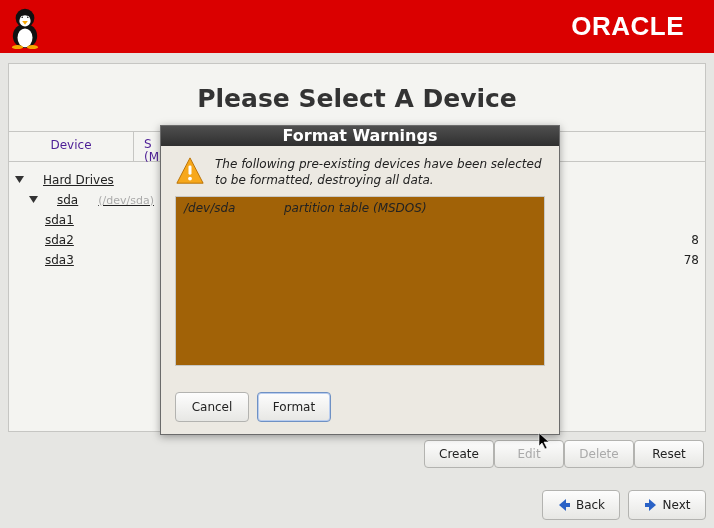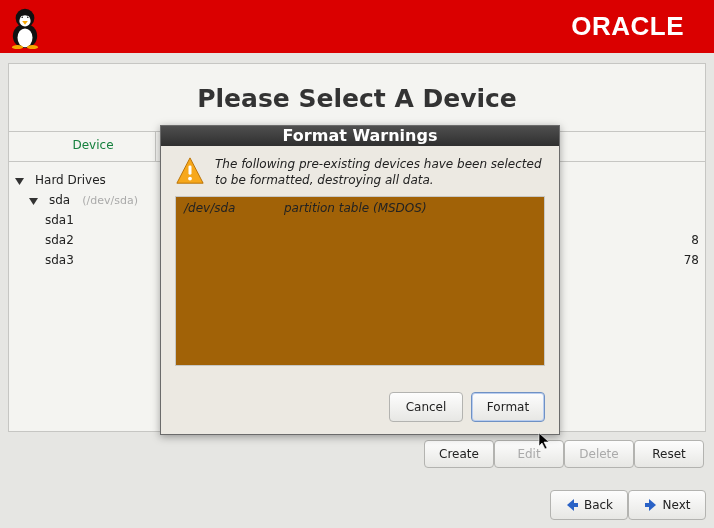--- a/index.html
+++ b/index.html
@@ -62,28 +62,27 @@
     flex-direction: column;
   }
   .tree-head {
     display: flex;
     height: 30px;
     border-bottom: 1px solid #c6c6c3;
   }
   .tree-head .col {
     padding: 6px 10px;
     border-right: 1px solid #c6c6c3;
-    color: #15803d;
-    margin-left: 22px;
+    color: #4c1d95;
   }
   .tree-head .col.device { width: 125px; text-align: center; }
   .tree-head .col.size { width: 38px; }
   .tree-body { padding: 8px 6px; }
   .tree-row { height: 20px; display: flex; align-items: center; }
-  .tree-row .lbl { display: flex; align-items: flex-end; gap: 9px; }
+  .tree-row .lbl { display: flex; align-items: center; gap: 17px; text-decoration: underline; }
   .tri {
     display: inline-block;
     width: 9px; height: 9px;
     margin-right: 2px;
   }
   .tri svg { width: 9px; height: 9px; display:block; }
   .devpath { color: #aaa; font-size: 11px; margin-left: 3px; }
   .tree-row .size { margin-left: auto; padding-right: 0; color: #222; width:30px; text-align:right; overflow:hidden; }
   .indent1 { padding-left: 14px; }
   .indent2 { padding-left: 30px; }
@@ -113,20 +112,21 @@
   .btn:disabled, .btn.disabled {
     color: #aaa;
     cursor: default;
   }
 
   
   .nav-row {
     position: absolute;
     bottom: 8px; right: 8px;
     display: flex;
+    gap: 8px;
   }
   .nav-row .btn { min-width: 78px; height: 30px; }
   .arrow-left, .arrow-right {
     width: 14px; height: 14px;
   }
 
   
   .dialog {
     position: absolute;
     left: 160px;
@@ -164,21 +164,20 @@
     height: 170px;
     padding: 4px 8px;
     font-size: 12px;
     overflow: auto;
   }
   .dev-list .row { display: flex; }
   .dev-list .c1 { width: 100px; }
   .dialog-buttons {
     display: flex;
     gap: 8px;
-    justify-content: flex-end;
     padding: 12px 14px 12px 14px;
   }
   .dialog-buttons .btn { min-width: 74px; height: 30px; }
   .btn.primary {
     border: 1px solid #6f91c4;
     box-shadow: 0 0 0 1px #b9cdef inset;
   }
 
   .cursor {
     position: absolute;

